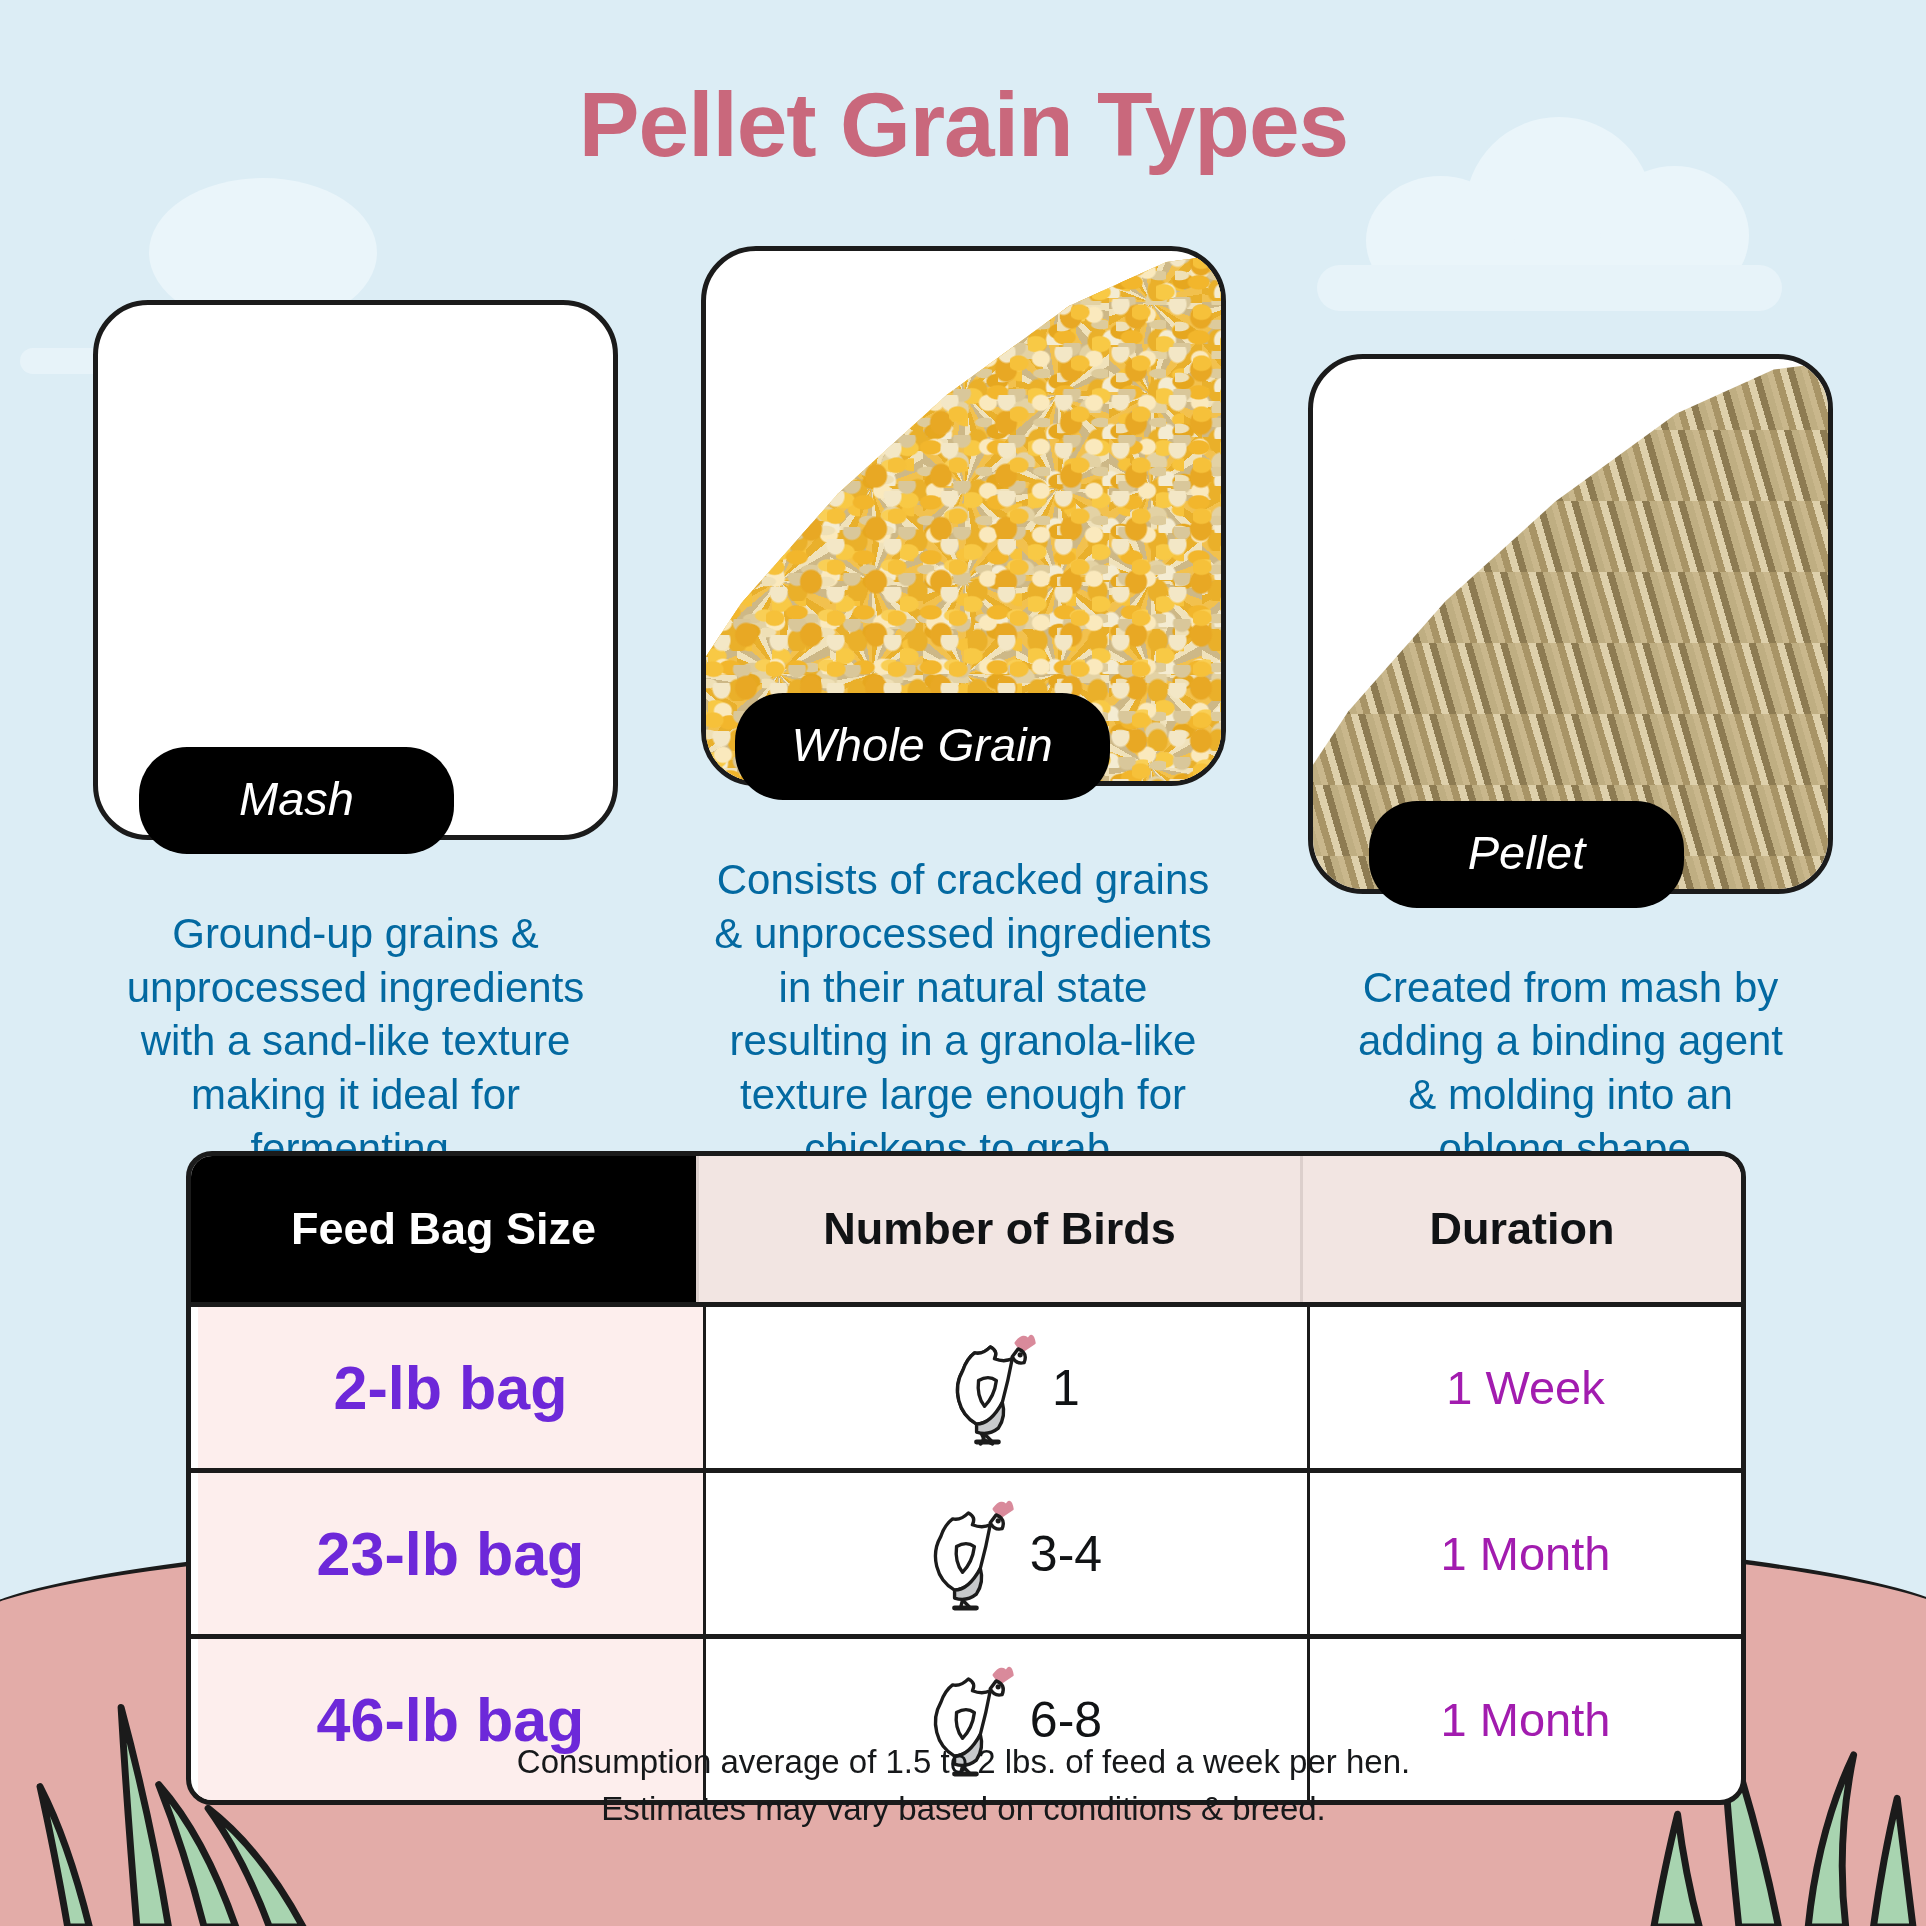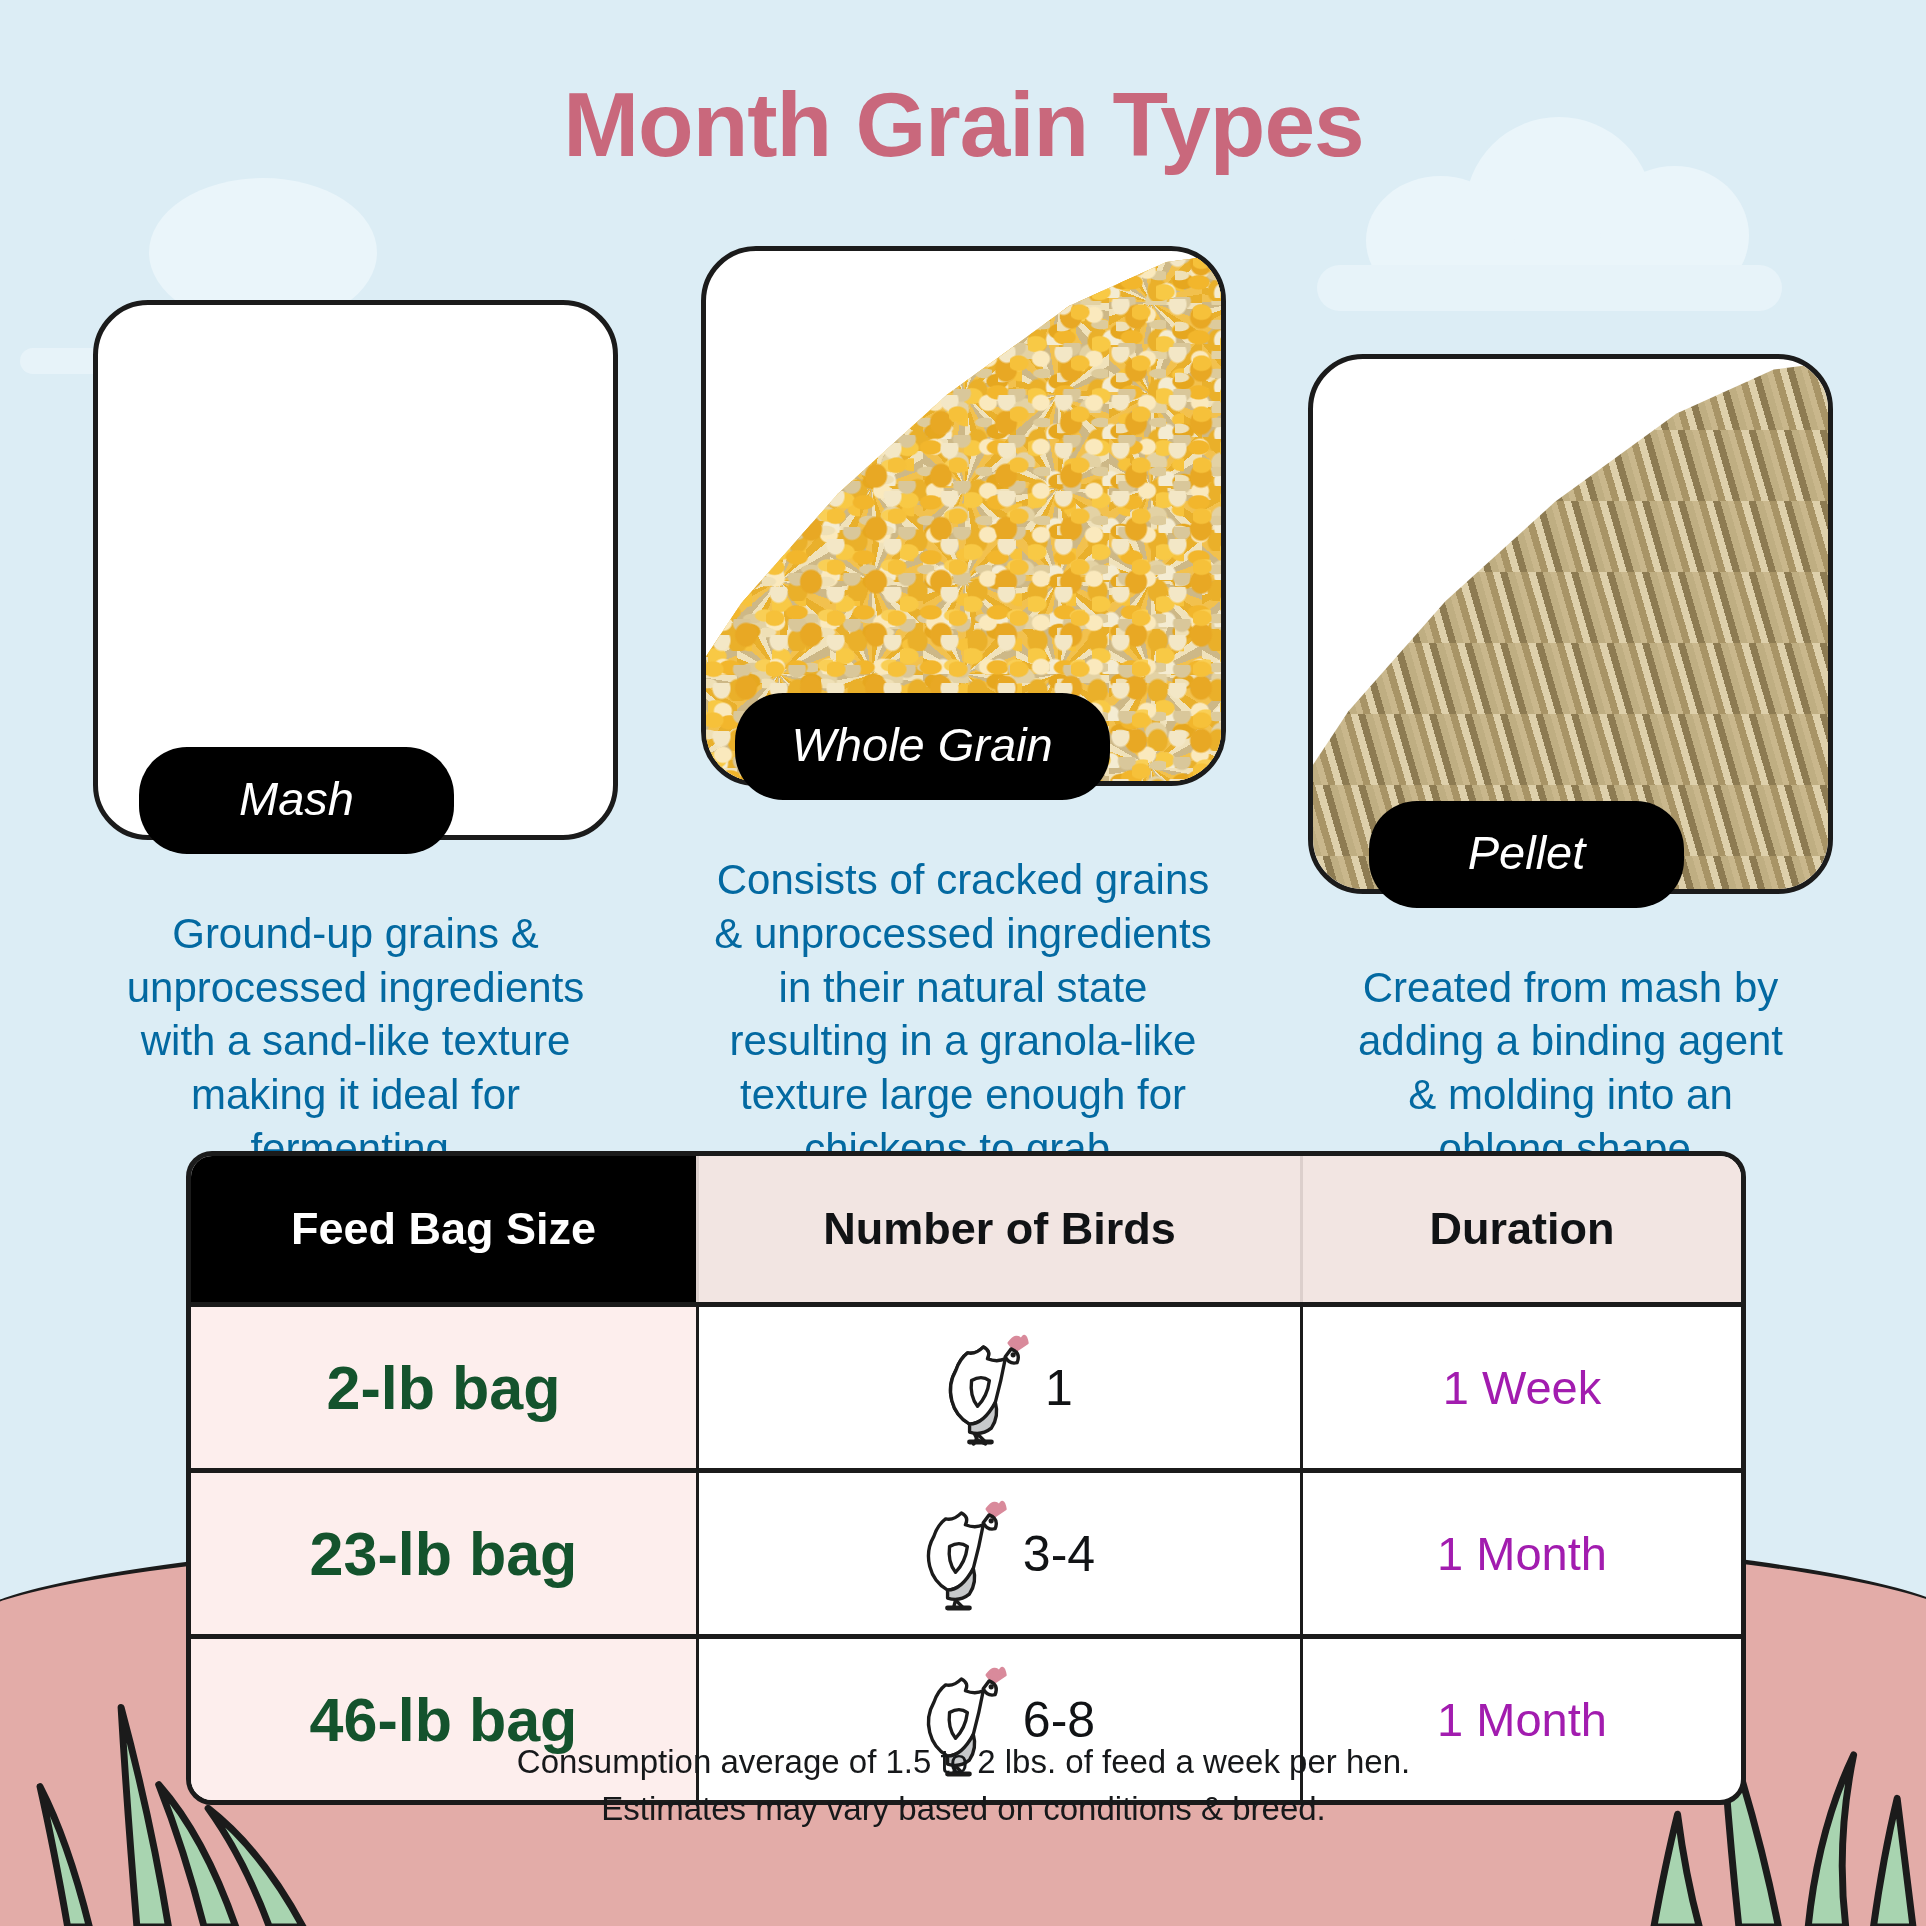--- a/index.html
+++ b/index.html
@@ -202,23 +202,24 @@
   .c2 { width: 604px; border-left: 3px solid #1b1b1b; }
   .c3 { flex: 1; border-left: 3px solid #1b1b1b; }
 
   .thead .tcell { height: 146px; font-size: 45px; font-weight: 700; }
   .thead .c1 { background: #000000; color: #ffffff; }
   .thead .c2, .thead .c3 { background: #f2e5e2; color: #111315; border-left-color: #dccfcc; }
 
   .tbody-row .tcell { height: 161px; }
   .tbody-row .c1 {
     background: #fdeeed;
-    color: #14532d;
+    color: #6d28d9;
     font-size: 61px;
     font-weight: 700;
+    margin-left: 7px;
   }
   .tbody-row .c3 { font-size: 47px; color: #a21caf; }
   .birds { display: flex; align-items: center; gap: 16px; }
   .birds .count { font-size: 50px; color: #111315; }
 
   #footnote {
     position: absolute;
     top: 1739px;
     left: 0;
     width: 100%;
@@ -234,21 +235,21 @@
 
 <div id="page">
 
   <div class="cloud" style="left:149px; top:178px; width:228px; height:149px;"></div>
   <div class="cloud-band" style="left:20px; top:348px; width:297px; height:26px;"></div>
   <div class="cloud" style="left:1465px; top:117px; width:188px; height:188px;"></div>
   <div class="cloud" style="left:1366px; top:176px; width:149px; height:129px;"></div>
   <div class="cloud" style="left:1600px; top:166px; width:149px; height:139px;"></div>
   <div class="cloud-band" style="left:1317px; top:265px; width:465px; height:46px;"></div>
 
-  <div id="title">Month Grain Types</div>
+  <div id="title">Pellet Grain Types</div>
 
   <div id="cards">
 
     <div class="card">
       <div class="card-photo">
         <div class="mound mound-mash"></div>
       </div>
       <div class="card-label">Mash</div>
       <div class="card-desc">Ground-up grains &amp; unprocessed ingredients with a sand-like texture making it ideal for fermenting.</div>
     </div>

